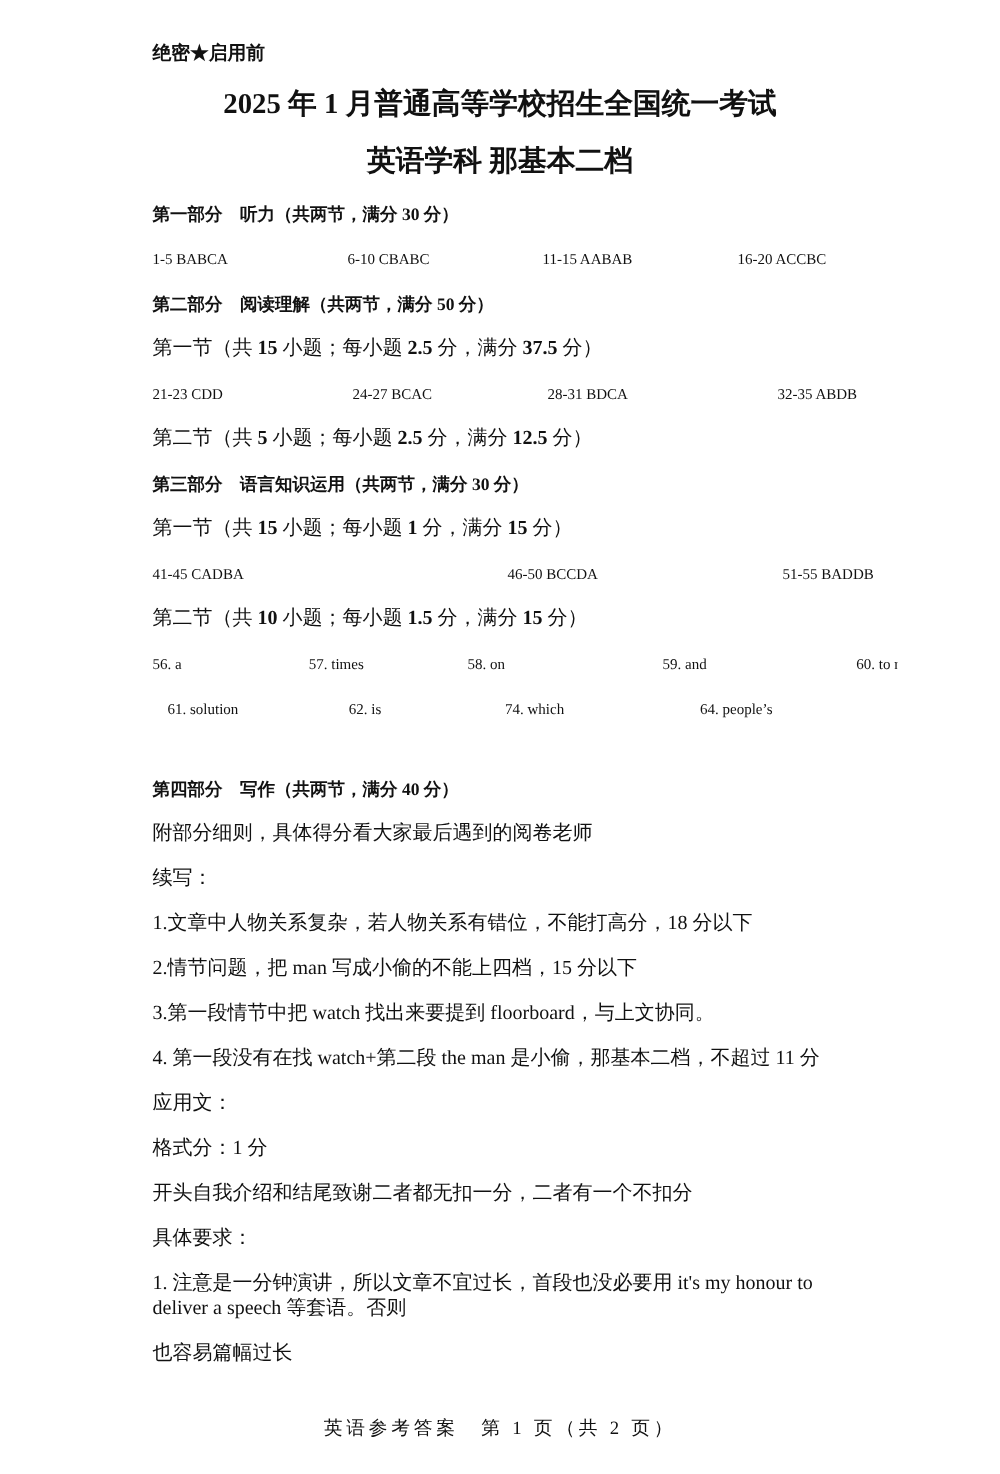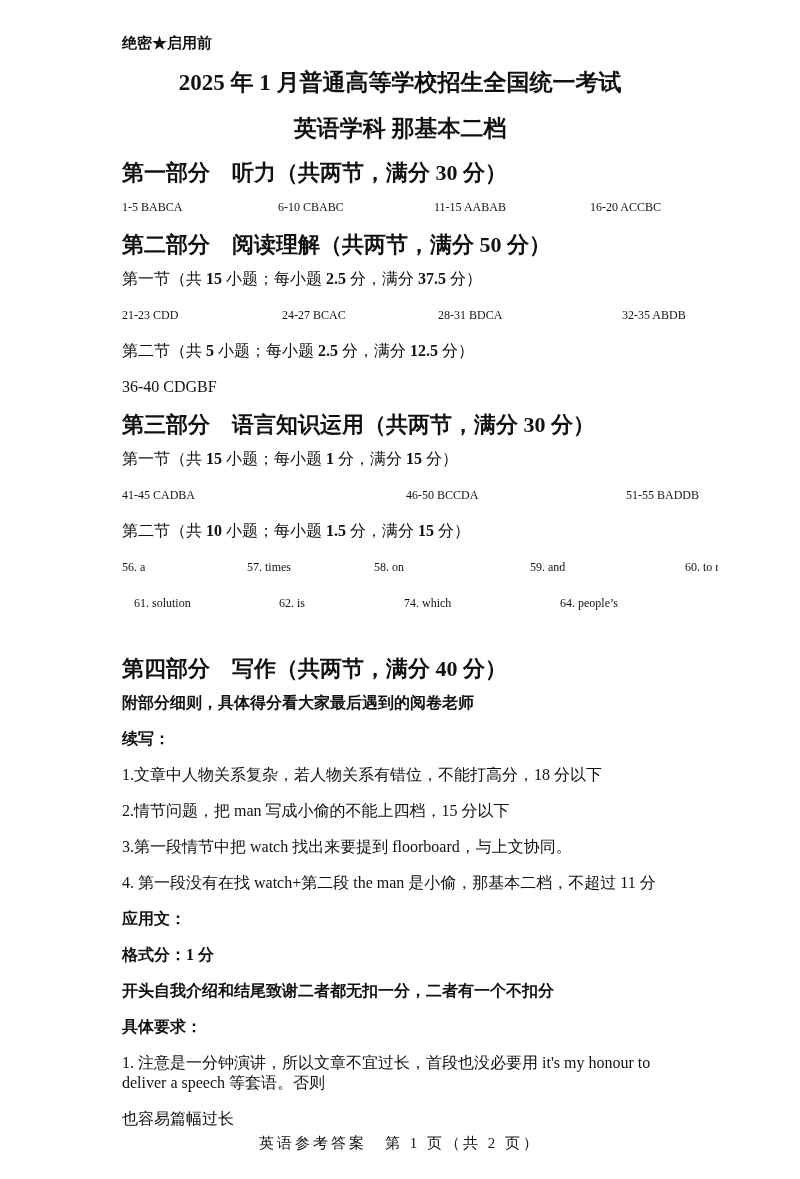--- a/index.html
+++ b/index.html
@@ -33,31 +33,31 @@
     margin: 16px 0 18px 0;
   }
   .subtitle {
     font-size: 23px;
     font-weight: bold;
     text-align: center;
     line-height: 28px;
     margin: 0 0 18px 0;
   }
   .part-title {
-    font-size: 22px;
+    font-size: 14px;
     font-weight: bold;
     line-height: 23px;
     margin: 0 0 13px 0;
   }
   .line {
     font-size: 16px;
     line-height: 20px;
     margin: 0 0 16px 0;
   }
-  .bold { font-weight: bold; }
+  .bold { font-weight: normal; }
   .num { font-weight: bold; }
   .ans-row {
     position: relative;
     height: 20px;
     font-size: 12px;
     line-height: 20px;
     margin: 0 0 16px 0;
   }
   .ans-row span { position: absolute; top: 0; white-space: nowrap; }
   
@@ -121,21 +121,20 @@
   </div>
   <div class="ans-row row-r1">
     <span>21-23 CDD</span>
     <span>24-27 BCAC</span>
     <span>28-31 BDCA</span>
     <span>32-35 ABDB</span>
   </div>
   <div class="line">
     <span>第二节（共 </span><span class="num">5</span><span> 小题；每小题 </span><span class="num">2.5</span><span> 分，满分 </span><span class="num">12.5</span><span> 分）</span>
   </div>
-  <div class="line">36-40 CDGBF</div>
 
   <div class="part-title">第三部分　语言知识运用（共两节，满分 30 分）</div>
   <div class="line">
     <span>第一节（共 </span><span class="num">15</span><span> 小题；每小题 </span><span class="num">1</span><span> 分，满分 </span><span class="num">15</span><span> 分）</span>
   </div>
   <div class="ans-row row-c1">
     <span>41-45 CADBA</span>
     <span>46-50 BCCDA</span>
     <span>51-55 BADDB</span>
   </div>

